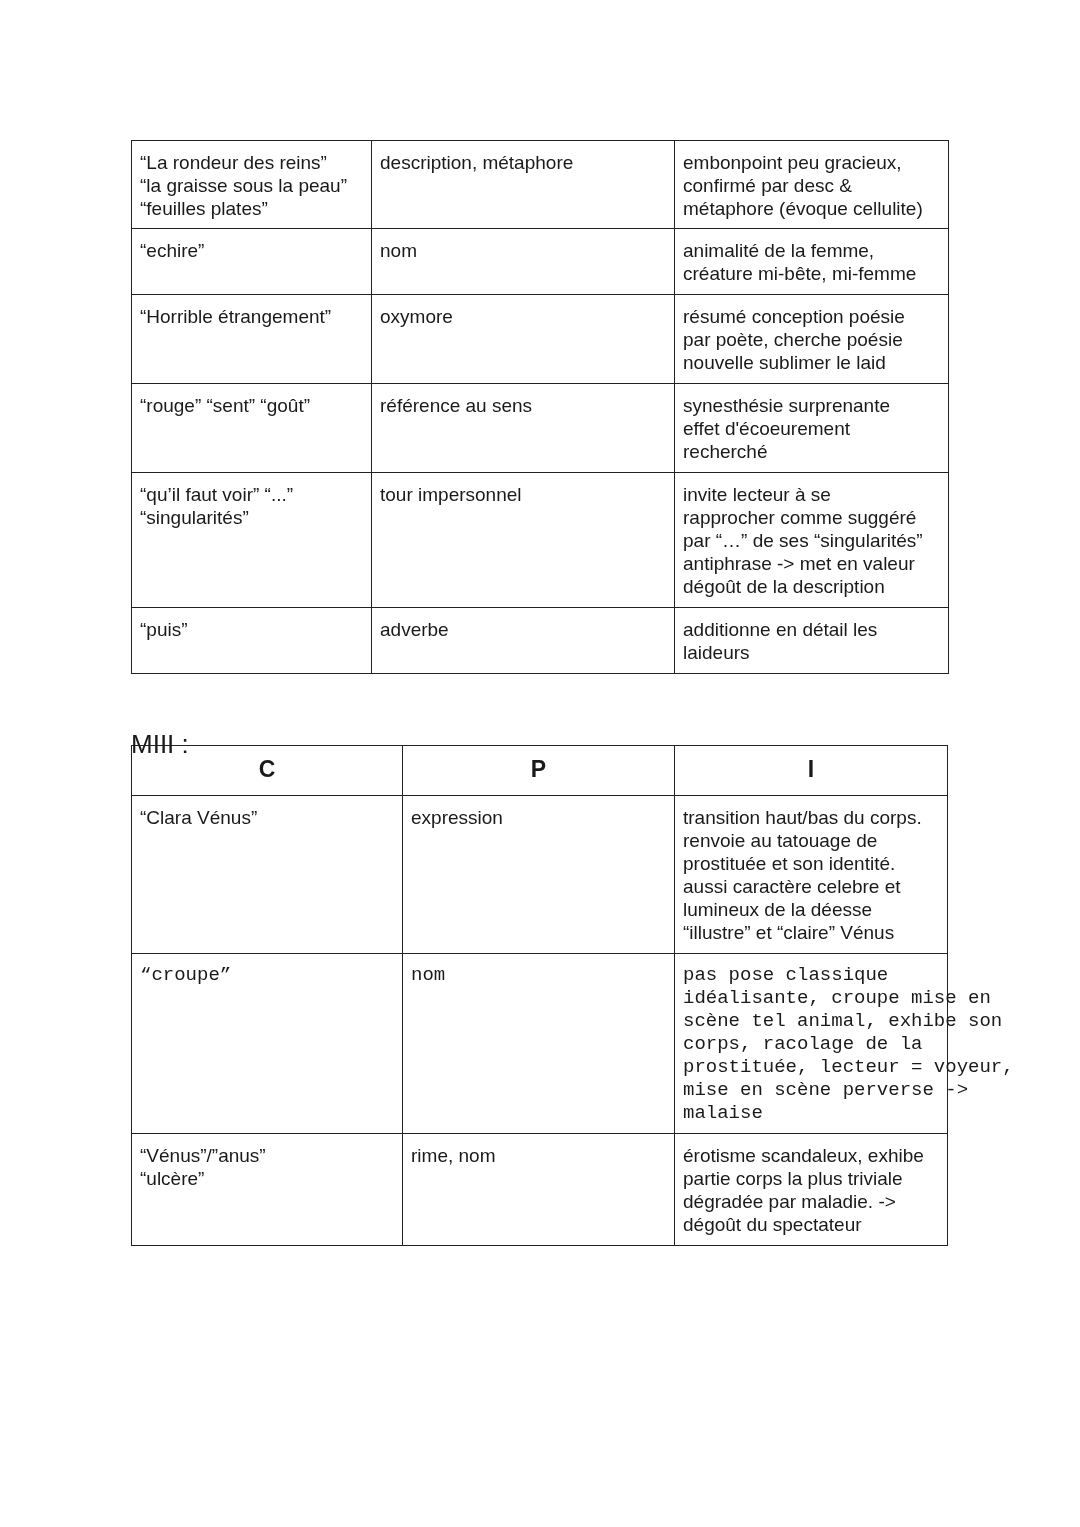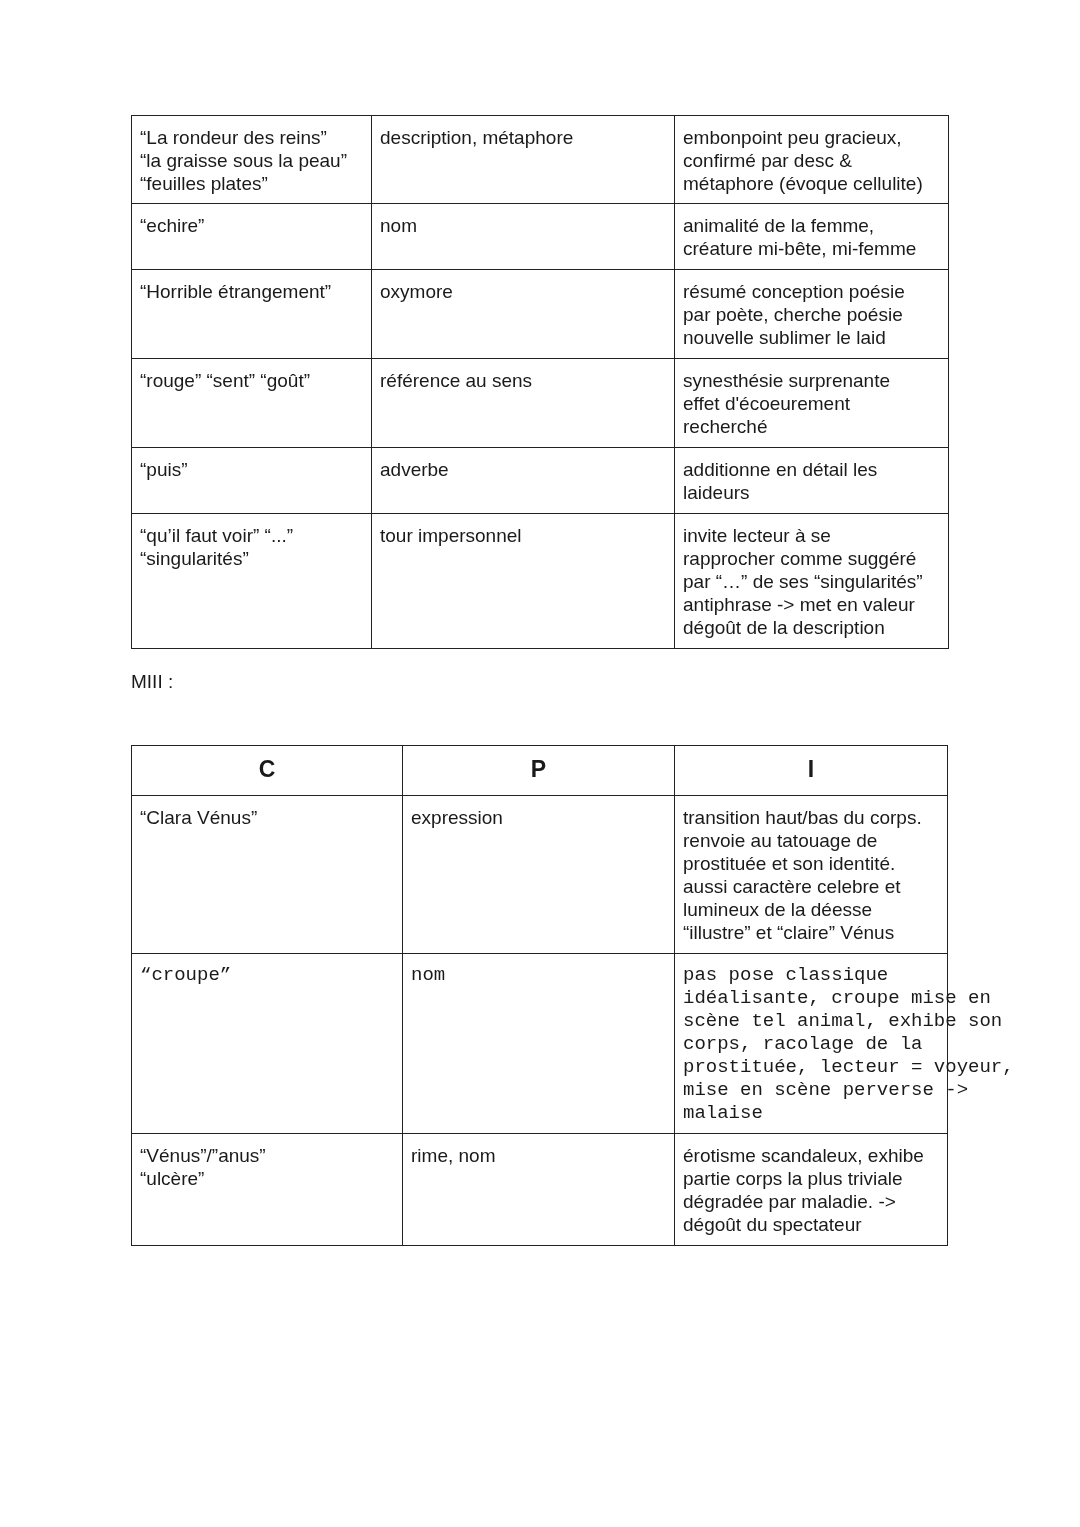--- a/index.html
+++ b/index.html
@@ -2,24 +2,24 @@
 <html><head>
 <meta charset="utf-8">
 <style>
   html, body { margin: 0; padding: 0; background: #ffffff; }
   body { width: 1080px; height: 1527px; position: relative; overflow: hidden;
          font-family: "Liberation Sans", sans-serif; color: #1a1a1a; }
   table { position: absolute; border-collapse: collapse; table-layout: fixed; }
   td, th { border: 1.5px solid #222; vertical-align: top; font-size: 19px;
            line-height: 23px; padding: 10px 8px 8px 8px; font-weight: normal; text-align: left; }
   .line { display: block; white-space: nowrap; }
-  #t1 { left: 131px; top: 115px; width: 817px; }
+  #t1 { left: 131px; top: 140px; width: 817px; }
   #t2 { left: 131px; top: 745px; width: 816px; }
   #t2 th { font-weight: bold; text-align: center; font-size: 23px; padding: 12px 8px 12px 8px; height: 25px; }
-  .section-label { position: absolute; left: 131px; top: 671px; font-size: 19px; }
+  .section-label { position: absolute; left: 131px; top: 729px; font-size: 26px; }
 </style>
 </head>
 <body>
 
 <table id="t1">
   <colgroup>
       <col style="width:240px">
       <col style="width:303px">
       <col style="width:274px">
     </colgroup>
@@ -70,46 +70,46 @@
         </td>
         <td>
           <span class="line">référence au sens</span>
         </td>
         <td>
           <span class="line">synesthésie surprenante</span>
           <span class="line">effet d'écoeurement</span>
           <span class="line">recherché</span>
         </td>
       </tr>
-      <tr style="height: 66px;">
-        <td>
-          <span class="line">“puis”</span>
-        </td>
-        <td>
-          <span class="line">adverbe</span>
-        </td>
-        <td>
-          <span class="line">additionne en détail les</span>
-          <span class="line">laideurs</span>
-        </td>
-      </tr>
       <tr style="height: 135px;">
         <td>
           <span class="line">“qu’il faut voir” “...”</span>
           <span class="line">“singularités”</span>
         </td>
         <td>
           <span class="line">tour impersonnel</span>
         </td>
         <td>
           <span class="line">invite lecteur à se</span>
           <span class="line">rapprocher comme suggéré</span>
           <span class="line">par “…” de ses “singularités”</span>
           <span class="line">antiphrase -&gt; met en valeur</span>
           <span class="line">dégoût de la description</span>
+        </td>
+      </tr>
+      <tr style="height: 66px;">
+        <td>
+          <span class="line">“puis”</span>
+        </td>
+        <td>
+          <span class="line">adverbe</span>
+        </td>
+        <td>
+          <span class="line">additionne en détail les</span>
+          <span class="line">laideurs</span>
         </td>
       </tr>
     </tbody>
 </table>
 
 <div class="section-label">MIII :</div>
 
 <table id="t2">
   <colgroup>
       <col style="width:271px">

